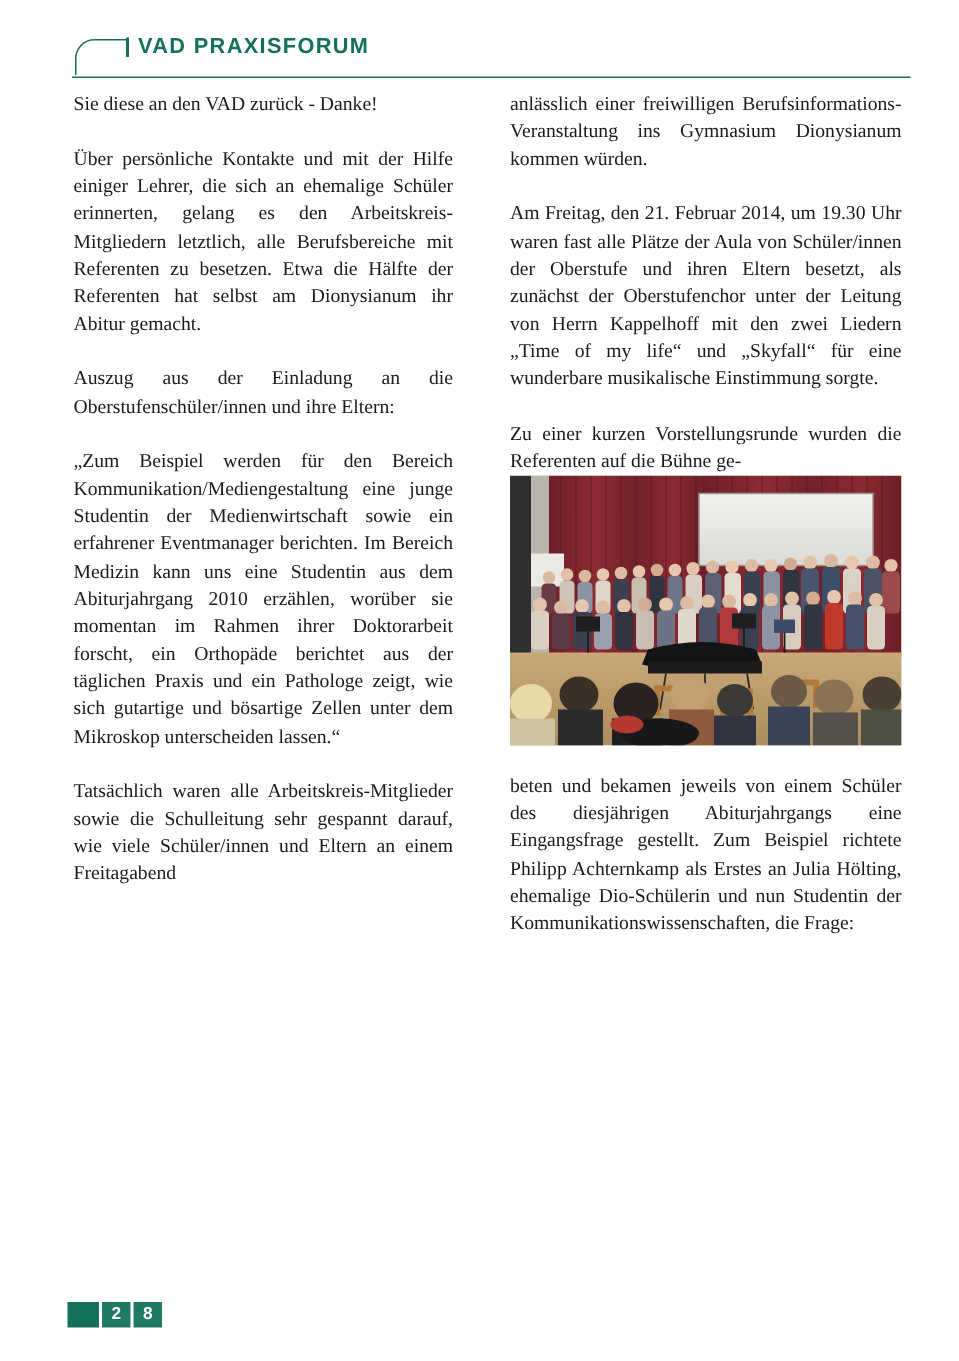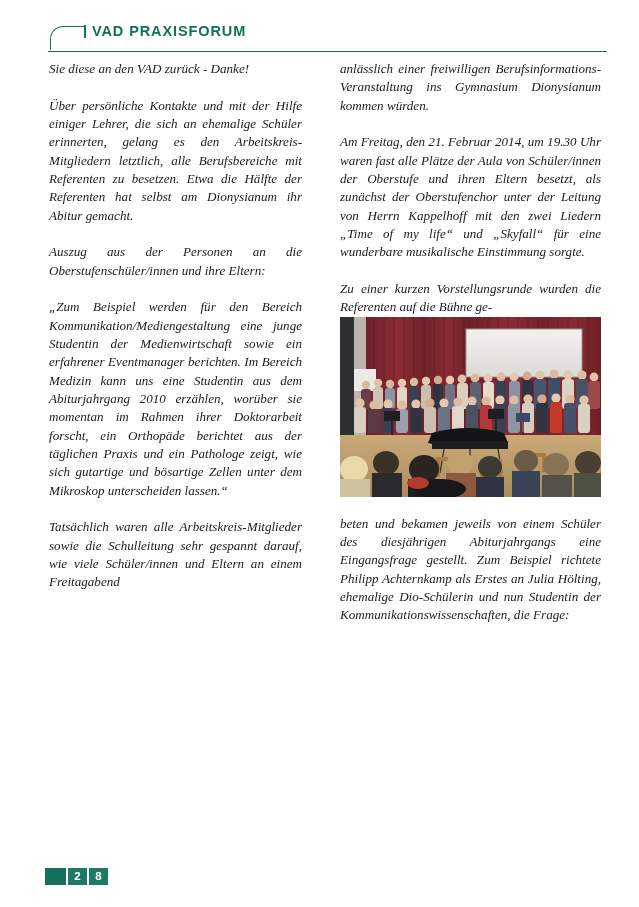--- a/index.html
+++ b/index.html
@@ -78,21 +78,20 @@
   .col-left {
     left: 49px;
     width: 253px;
   }
   .col-right {
     left: 340px;
     width: 261px;
   }
   .col p {
     margin: 0 0 18.3px 0;
-    font-style: italic;
   }
   .col p:last-child {
     margin-bottom: 0;
   }
   .col p.tight {
     margin-bottom: 0;
   }
 
   
   .photo-figure {
@@ -141,21 +140,21 @@
 
 <div class="page-header">
   <div class="header-bracket"></div>
   <div class="header-title">VAD PRAXISFORUM</div>
   <div class="header-rule"></div>
 </div>
 
 <div class="col col-left">
   <p>Sie diese an den VAD zurück -  Danke!</p>
   <p>Über persönliche Kontakte und mit der Hilfe einiger Lehrer, die sich an ehemalige Schüler erinnerten, gelang es den Arbeitskreis-Mitgliedern letztlich, alle Berufsbereiche mit Referenten zu besetzen. Etwa die Hälfte der Referenten hat selbst am Dionysianum ihr Abitur gemacht.</p>
-  <p>Auszug aus der Personen an die Oberstufenschüler/innen und ihre Eltern:</p>
+  <p>Auszug aus der Einladung an die Oberstufenschüler/innen und ihre Eltern:</p>
   <p>„Zum Beispiel werden für den Bereich Kommunikation/Mediengestaltung eine junge Studentin der Medienwirtschaft sowie ein erfahrener Eventmanager berichten. Im Bereich Medizin kann uns eine Studentin aus dem Abiturjahrgang 2010 erzählen, worüber sie momentan im Rahmen ihrer Doktorarbeit forscht, ein Orthopäde berichtet aus der täglichen Praxis und ein Pathologe zeigt, wie sich gutartige und bösartige Zellen unter dem Mikroskop unterscheiden lassen.“</p>
   <p>Tatsächlich waren alle Arbeitskreis-Mitglieder sowie die Schulleitung sehr gespannt darauf, wie viele Schüler/innen und Eltern an einem Freitagabend</p>
 </div>
 
 <div class="col col-right">
   <p>anlässlich einer freiwilligen Berufsinformations-Veranstaltung ins Gymnasium Dionysianum kommen würden.</p>
   <p>Am Freitag, den 21. Februar 2014, um 19.30 Uhr waren fast alle Plätze der Aula von Schüler/innen der Oberstufe und ihren Eltern besetzt, als zunächst der Oberstufenchor unter der Leitung von Herrn Kappelhoff mit den zwei Liedern „Time of my life“ und „Skyfall“ für eine wunderbare musikalische Einstimmung sorgte.</p>
   <p class="tight">Zu einer kurzen Vorstellungsrunde wurden die Referenten auf die Bühne ge-</p>
 
   <figure class="photo-figure">

